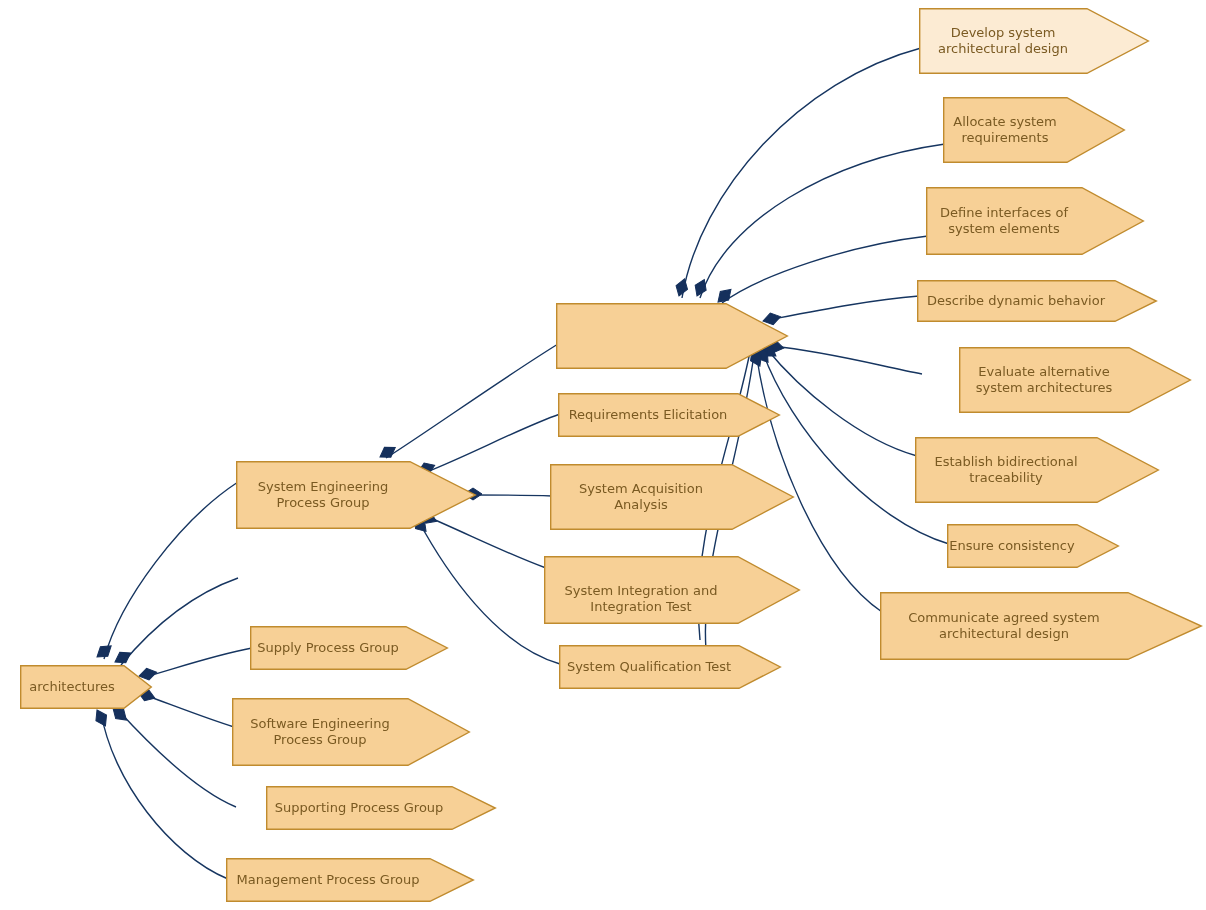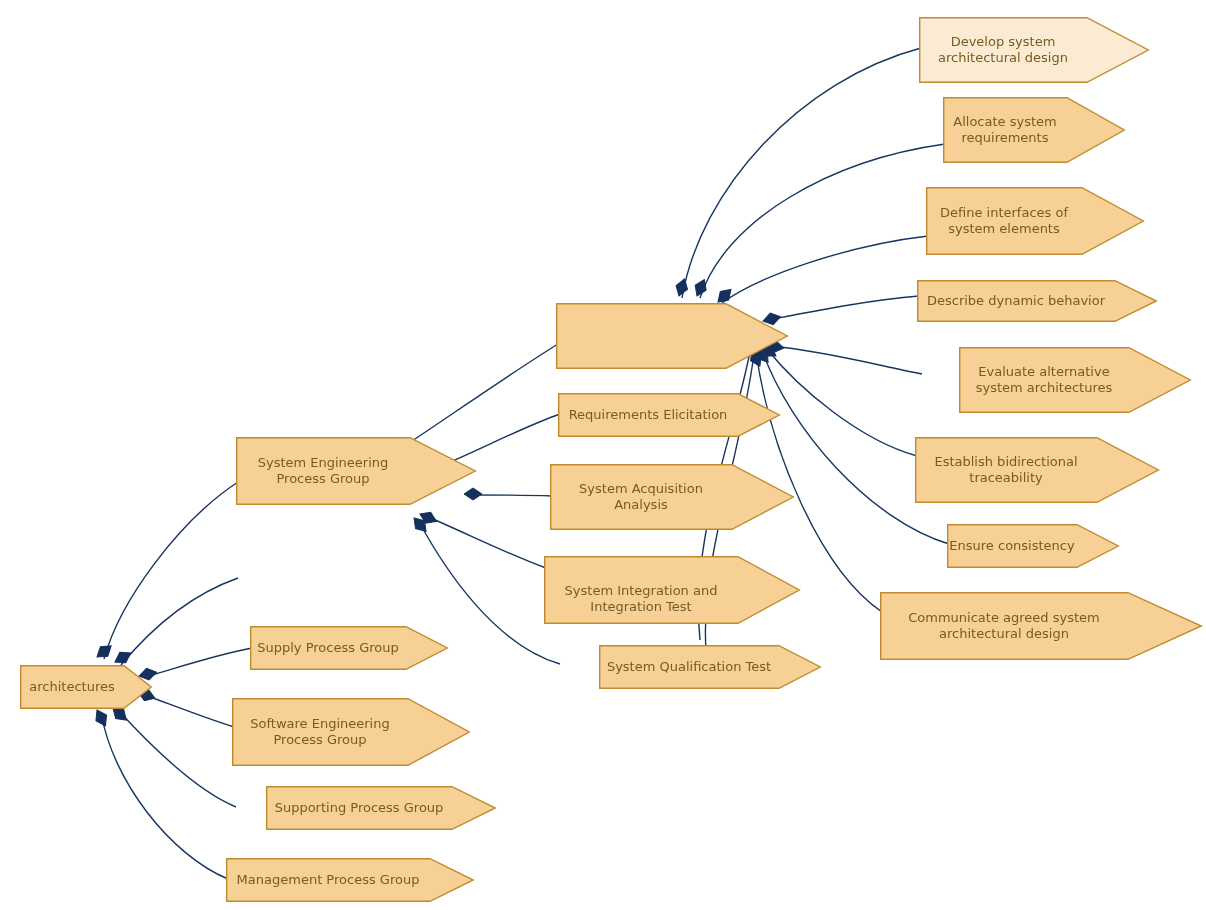--- a/index.html
+++ b/index.html
@@ -141,21 +141,21 @@
         <polygon points="0,0 9,-6 18,0 9,6" fill="#15305C" stroke="#15305C" stroke-width="1"></polygon>
       </g>
     </svg>
   <div id="node-layer">
       <div class="node" style="left: 20px; top: 665px; width: 132px; height: 44px;">
         <svg width="132" height="44" viewBox="0 0 132 44">
           <polygon points="0.7,0.7 104,0.7 131.3,22 104,43.3 0.7,43.3" fill="#F7D096" stroke="#C08B2E" stroke-width="1.4" stroke-linejoin="miter"></polygon>
         </svg>
         <div class="node-label" style="width: 104px; height: 44px;">architectures</div>
       </div>
-      <div class="node" style="left: 236px; top: 437px; width: 240px; height: 61px; padding-left: 44px;">
+      <div class="node" style="left: 236px; top: 461px; width: 240px; height: 61px; padding-left: 44px;">
         <svg width="240" height="68" viewBox="0 0 240 68">
           <polygon points="0.7,0.7 174,0.7 239.3,34 174,67.3 0.7,67.3" fill="#F7D096" stroke="#C08B2E" stroke-width="1.4" stroke-linejoin="miter"></polygon>
         </svg>
         <div class="node-label" style="width: 174px; height: 68px;">System Engineering
 Process Group</div>
       </div>
       <div class="node" style="left: 250px; top: 626px; width: 198px; height: 44px;">
         <svg width="198" height="44" viewBox="0 0 198 44">
           <polygon points="0.7,0.7 156,0.7 197.3,22 156,43.3 0.7,43.3" fill="#F7D096" stroke="#C08B2E" stroke-width="1.4" stroke-linejoin="miter"></polygon>
         </svg>
@@ -198,27 +198,27 @@
         <div class="node-label" style="width: 182px; height: 66px;">System Acquisition
 Analysis</div>
       </div>
       <div class="node" style="left: 544px; top: 556px; width: 256px; height: 68px;">
         <svg width="256" height="68" viewBox="0 0 256 68">
           <polygon points="0.7,0.7 194,0.7 255.3,34 194,67.3 0.7,67.3" fill="#F7D096" stroke="#C08B2E" stroke-width="1.4" stroke-linejoin="miter"></polygon>
         </svg>
         <div class="node-label" style="width: 194px; height: 86px;">System Integration and
 Integration Test</div>
       </div>
-      <div class="node" style="left: 559px; top: 645px; width: 222px; height: 44px; margin-left: 40px;">
+      <div class="node" style="left: 559px; top: 645px; width: 222px; height: 44px;">
         <svg width="222" height="44" viewBox="0 0 222 44">
           <polygon points="0.7,0.7 180,0.7 221.3,22 180,43.3 0.7,43.3" fill="#F7D096" stroke="#C08B2E" stroke-width="1.4" stroke-linejoin="miter"></polygon>
         </svg>
         <div class="node-label" style="width: 180px; height: 44px;">System Qualification Test</div>
       </div>
-      <div class="node" style="left: 919px; top: 17px; width: 230px; height: 58px;">
+      <div class="node" style="left: 919px; top: 8px; width: 230px; height: 58px;">
         <svg width="230" height="66" viewBox="0 0 230 66">
           <polygon points="0.7,0.7 168,0.7 229.3,33 168,65.3 0.7,65.3" fill="#FCEBD3" stroke="#C08B2E" stroke-width="1.4" stroke-linejoin="miter"></polygon>
         </svg>
         <div class="node-label" style="width: 168px; height: 66px;">Develop system
 architectural design</div>
       </div>
       <div class="node" style="left: 943px; top: 97px; width: 182px; height: 66px;">
         <svg width="182" height="66" viewBox="0 0 182 66">
           <polygon points="0.7,0.7 124,0.7 181.3,33 124,65.3 0.7,65.3" fill="#F7D096" stroke="#C08B2E" stroke-width="1.4" stroke-linejoin="miter"></polygon>
         </svg>

